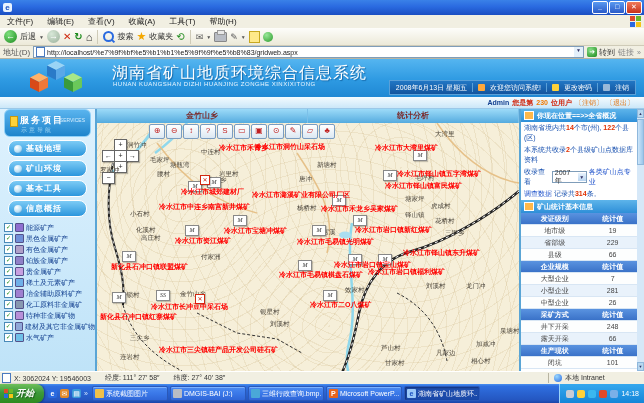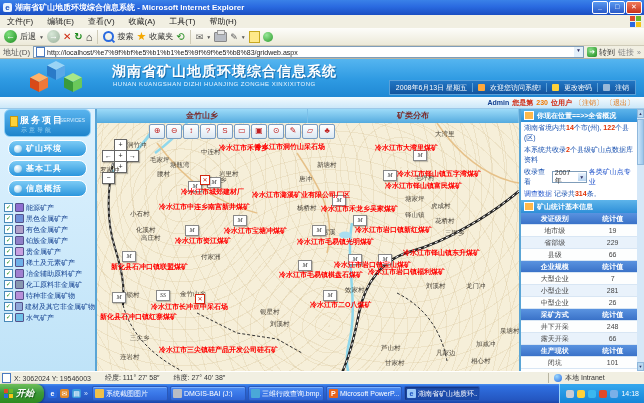--- a/index.html
+++ b/index.html
@@ -52,21 +52,21 @@
     font-size:7px;color:#222;gap:2px;padding-left:2px;}
   .pageico{width:7px;height:8px;background:#fff;border:1px solid #4a7ac0;}
   .addr-drop{margin-left:auto;width:9px;background:#e4f0fa;height:100%;font-size:5px;text-align:center;color:#336;}
   .gobtn{display:flex;align-items:center;gap:2px;color:#333;}
   .goarrow{width:10px;height:10px;background:radial-gradient(circle at 35% 30%,#8ae08a,#1c8a1c);
     border-radius:2px;color:#fff;font-size:7px;line-height:10px;text-align:center;}
   
   .content{position:absolute;top:59px;left:0;width:644px;height:312px;background:#8ec8ee;}
   .banner{position:absolute;top:0;left:0;width:644px;height:38px;
     background:linear-gradient(180deg,#55b5f0 0%,#2e9ae2 55%,#1f88d4 100%);overflow:hidden;}
-  .btitle{position:absolute;left:112px;top:4px;color:#fff;font-size:14px;font-weight:bold;
+  .btitle{position:absolute;left:112px;top:4px;color:#fff;font-size:16px;font-weight:normal;
     letter-spacing:1px;text-shadow:1px 1px 1px #1668a8;white-space:nowrap;}
   .bsub{position:absolute;left:113px;top:22px;color:#eaf6ff;font-size:6px;letter-spacing:.5px;white-space:nowrap;}
   .datebar{position:absolute;right:8px;bottom:2px;height:13px;display:flex;align-items:center;gap:5px;
     background:linear-gradient(#2176c4,#13559e);border:1px solid #5aa0d8;color:#fff;font-size:7px;
     padding:0 6px;white-space:nowrap;}
   .dsep{width:1px;height:9px;background:#5aa0d8;}
   .dico{width:7px;height:7px;border-radius:1px;}
   
   .adminbar{position:absolute;top:38px;left:0;width:644px;height:12px;
     background:linear-gradient(#f4fbff,#cbe7f8);border-bottom:1px solid #9cc8e8;
@@ -177,21 +177,20 @@
   .tray{height:19px;display:flex;align-items:center;gap:3px;padding:0 5px 0 6px;
     background:linear-gradient(180deg,#35a8ee,#1485d8);border-left:1px solid #9ad4f8;}
   .trico{width:8px;height:8px;border-radius:2px;}
   .time{color:#fff;font-size:7px;}
 </style>
 </head>
 <body>
 
 <div class="titlebar">
   <div class="tb-ico">e</div>
-  <span>湖南省矿山地质环境综合信息系统 - Microsoft Internet Explorer</span>
   <div class="wbtns">
     <div class="wb">_</div>
     <div class="wb">□</div>
     <div class="wb close">✕</div>
   </div>
 </div>
 
 <div class="menubar">
   <div style="display:flex">
       <div class="mi">文件(F)</div>
@@ -296,20 +295,24 @@
   <div class="sidebar">
     <div class="svc">
       <div class="svc-pencil"></div>
       <div class="svc-t">服务项目</div>
       <div class="svc-en">SERVICES</div>
       <div class="svc-cn2">示意导航</div>
     </div>
     <div>
         <div class="sb-btn">
           <div class="sb-ico"></div>
+          <div class="sb-lab">基础地理</div>
+        </div>
+        <div class="sb-btn">
+          <div class="sb-ico"></div>
           <div class="sb-lab">矿山环境</div>
         </div>
         <div class="sb-btn">
           <div class="sb-ico"></div>
           <div class="sb-lab">基本工具</div>
         </div>
         <div class="sb-btn">
           <div class="sb-ico"></div>
           <div class="sb-lab">信息概括</div>
         </div>
@@ -369,21 +372,21 @@
           <div class="cb">✓</div>
           <div class="cube" style="background: rgb(112, 192, 232);"></div>
           <div class="llab">水气矿产</div>
         </div>
       </div>
   </div>
 
   <div class="center">
     <div class="tabbar">
         <div class="tab">金竹山乡</div>
-        <div class="tab">矿类分布</div>
+        <div class="tab">统计分析</div>
       </div>
     <div class="map">
       <svg class="mapsvg" width="422" height="248" viewBox="0 0 422 248">
         <path d="M55,8 C40,30 25,45 5,55" stroke="#8fd8ec" stroke-width="3" fill="none"></path>
         <path d="M90,0 C75,18 65,25 58,30" stroke="#8fd8ec" stroke-width="2.5" fill="none"></path>
         <path d="M255,100 C248,140 262,180 252,220 C248,235 250,245 252,252" stroke="#8fd8ec" stroke-width="2.5" fill="none"></path>
         <ellipse cx="248" cy="112" rx="6" ry="3.5" fill="#aadef0"></ellipse>
         <path d="M60,20 C90,60 120,80 160,90" stroke="#e6c189" stroke-width="1.5" fill="none"></path>
         <path d="M200,30 C220,60 240,90 230,130" stroke="#e6c189" stroke-width="1.5" fill="none"></path>
         <path d="M340,0 C360,30 390,55 422,60" stroke="#e6c189" stroke-width="1.5" fill="none"></path>

